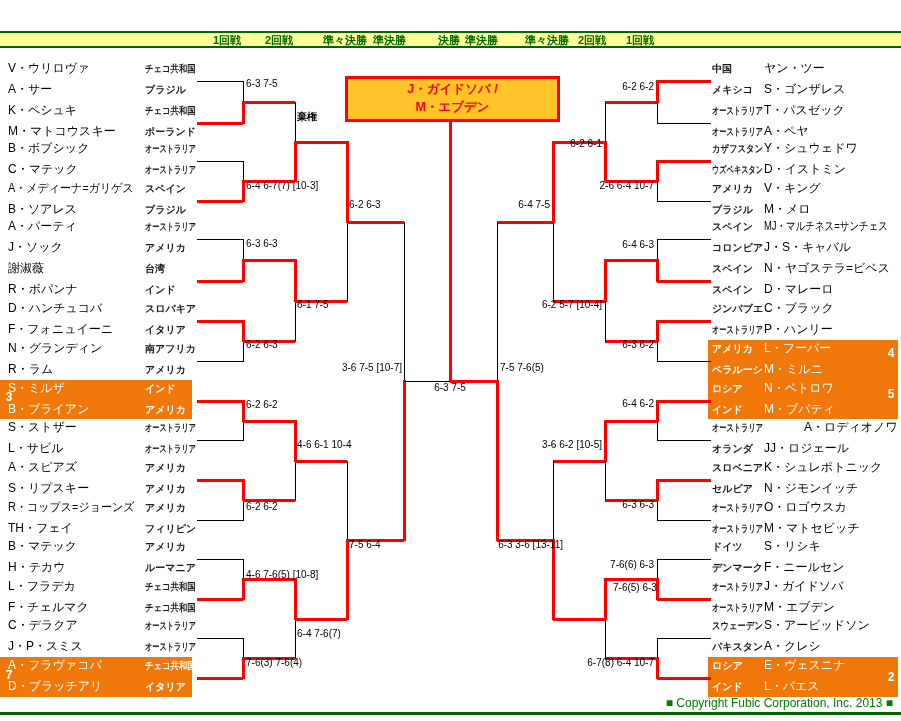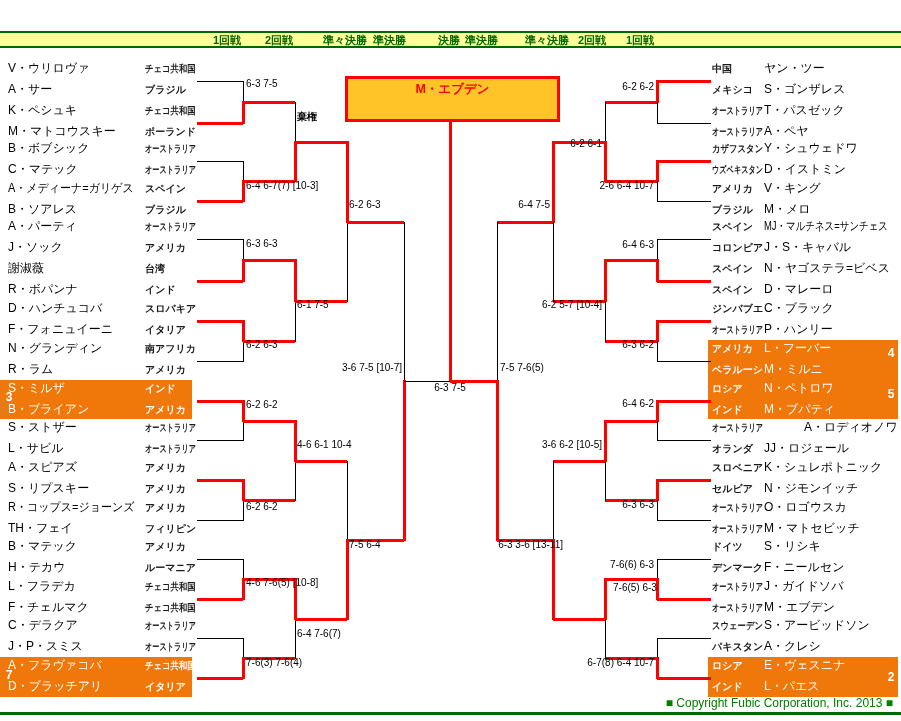--- a/index.html
+++ b/index.html
@@ -145,21 +145,21 @@
       <div class="ln" style="left: 243px; top: 421px; width: 1px; height: 20px;"></div>
       <div class="ln red" style="left: 243px; top: 420px; width: 52px; height: 3px;"></div>
       <div class="t score" style="top: 399px; left: 246px;">6-2 6-2</div>
       <div class="ln red" style="left: 242px; top: 479px; width: 3px; height: 22px;"></div>
       <div class="ln" style="left: 243px; top: 500px; width: 1px; height: 21px;"></div>
       <div class="ln red" style="left: 243px; top: 499px; width: 52px; height: 3px;"></div>
       <div class="t score" style="top: 501px; left: 246px;">6-2 6-2</div>
       <div class="ln" style="left: 243px; top: 559px; width: 1px; height: 21px;"></div>
       <div class="ln red" style="left: 242px; top: 578px; width: 3px; height: 22px;"></div>
       <div class="ln red" style="left: 243px; top: 578px; width: 52px; height: 3px;"></div>
-      <div class="t score" style="top: 569px; left: 246px; margin-top: 8px;">4-6 7-6(5) [10-8]</div>
+      <div class="t score" style="top: 569px; left: 246px;">4-6 7-6(5) [10-8]</div>
       <div class="ln" style="left: 243px; top: 638px; width: 1px; height: 21px;"></div>
       <div class="ln red" style="left: 242px; top: 657px; width: 3px; height: 22px;"></div>
       <div class="ln red" style="left: 243px; top: 657px; width: 52px; height: 3px;"></div>
       <div class="t score" style="top: 657px; left: 246px;">7-6(3) 7-6(4)</div>
       <div class="ln" style="left: 295px; top: 102px; width: 1px; height: 41px;"></div>
       <div class="ln red" style="left: 294px; top: 141px; width: 3px; height: 41px;"></div>
       <div class="ln red" style="left: 295px; top: 141px; width: 52px; height: 3px;"></div>
       <div class="t score bold" style="top: 110px; left: 297px;">棄権</div>
       <div class="ln red" style="left: 294px; top: 259px; width: 3px; height: 43px;"></div>
       <div class="ln" style="left: 295px; top: 301px; width: 1px; height: 41px;"></div>
@@ -322,20 +322,21 @@
       <div class="ln red" style="left: 497px; top: 539px; width: 56px; height: 3px;"></div>
       <div class="t score" style="top: 539px; right: 338px; transform-origin: right center;">6-3 3-6 [13-11]</div>
       <div class="ln" style="left: 497px; top: 222px; width: 1px; height: 160px;"></div>
       <div class="ln red" style="left: 496px; top: 380px; width: 3px; height: 161px;"></div>
       <div class="ln red" style="left: 450px; top: 380px; width: 47px; height: 3px;"></div>
       <div class="t score" style="top: 362px; left: 500px;">7-5 7-6(5)</div>
       <div class="ln red" style="left: 449px; top: 115px; width: 3px; height: 266px;"></div>
       <div class="t score" style="top: 382px; left: 404px; width: 92px; text-align: center;">6-3 7-5</div>
     </div>
   <div id="winnerbox" class="abs">
+    <div>J・ガイドソバ /</div>
     <div>M・エブデン</div>
   </div>
   <div id="footline" class="abs"></div>
   <div id="copyright" class="abs">■ Copyright Fubic Corporation, Inc. 2013 ■</div>
 <div class="abs roundlabel" style="left: 213px;">1回戦</div>
     <div class="abs roundlabel" style="left: 265px;">2回戦</div>
     <div class="abs roundlabel" style="left: 323px;">準々決勝</div>
     <div class="abs roundlabel" style="left: 373px;">準決勝</div>
     <div class="abs roundlabel" style="left: 438px;">決勝</div>
     <div class="abs roundlabel" style="left: 465px;">準決勝</div>

